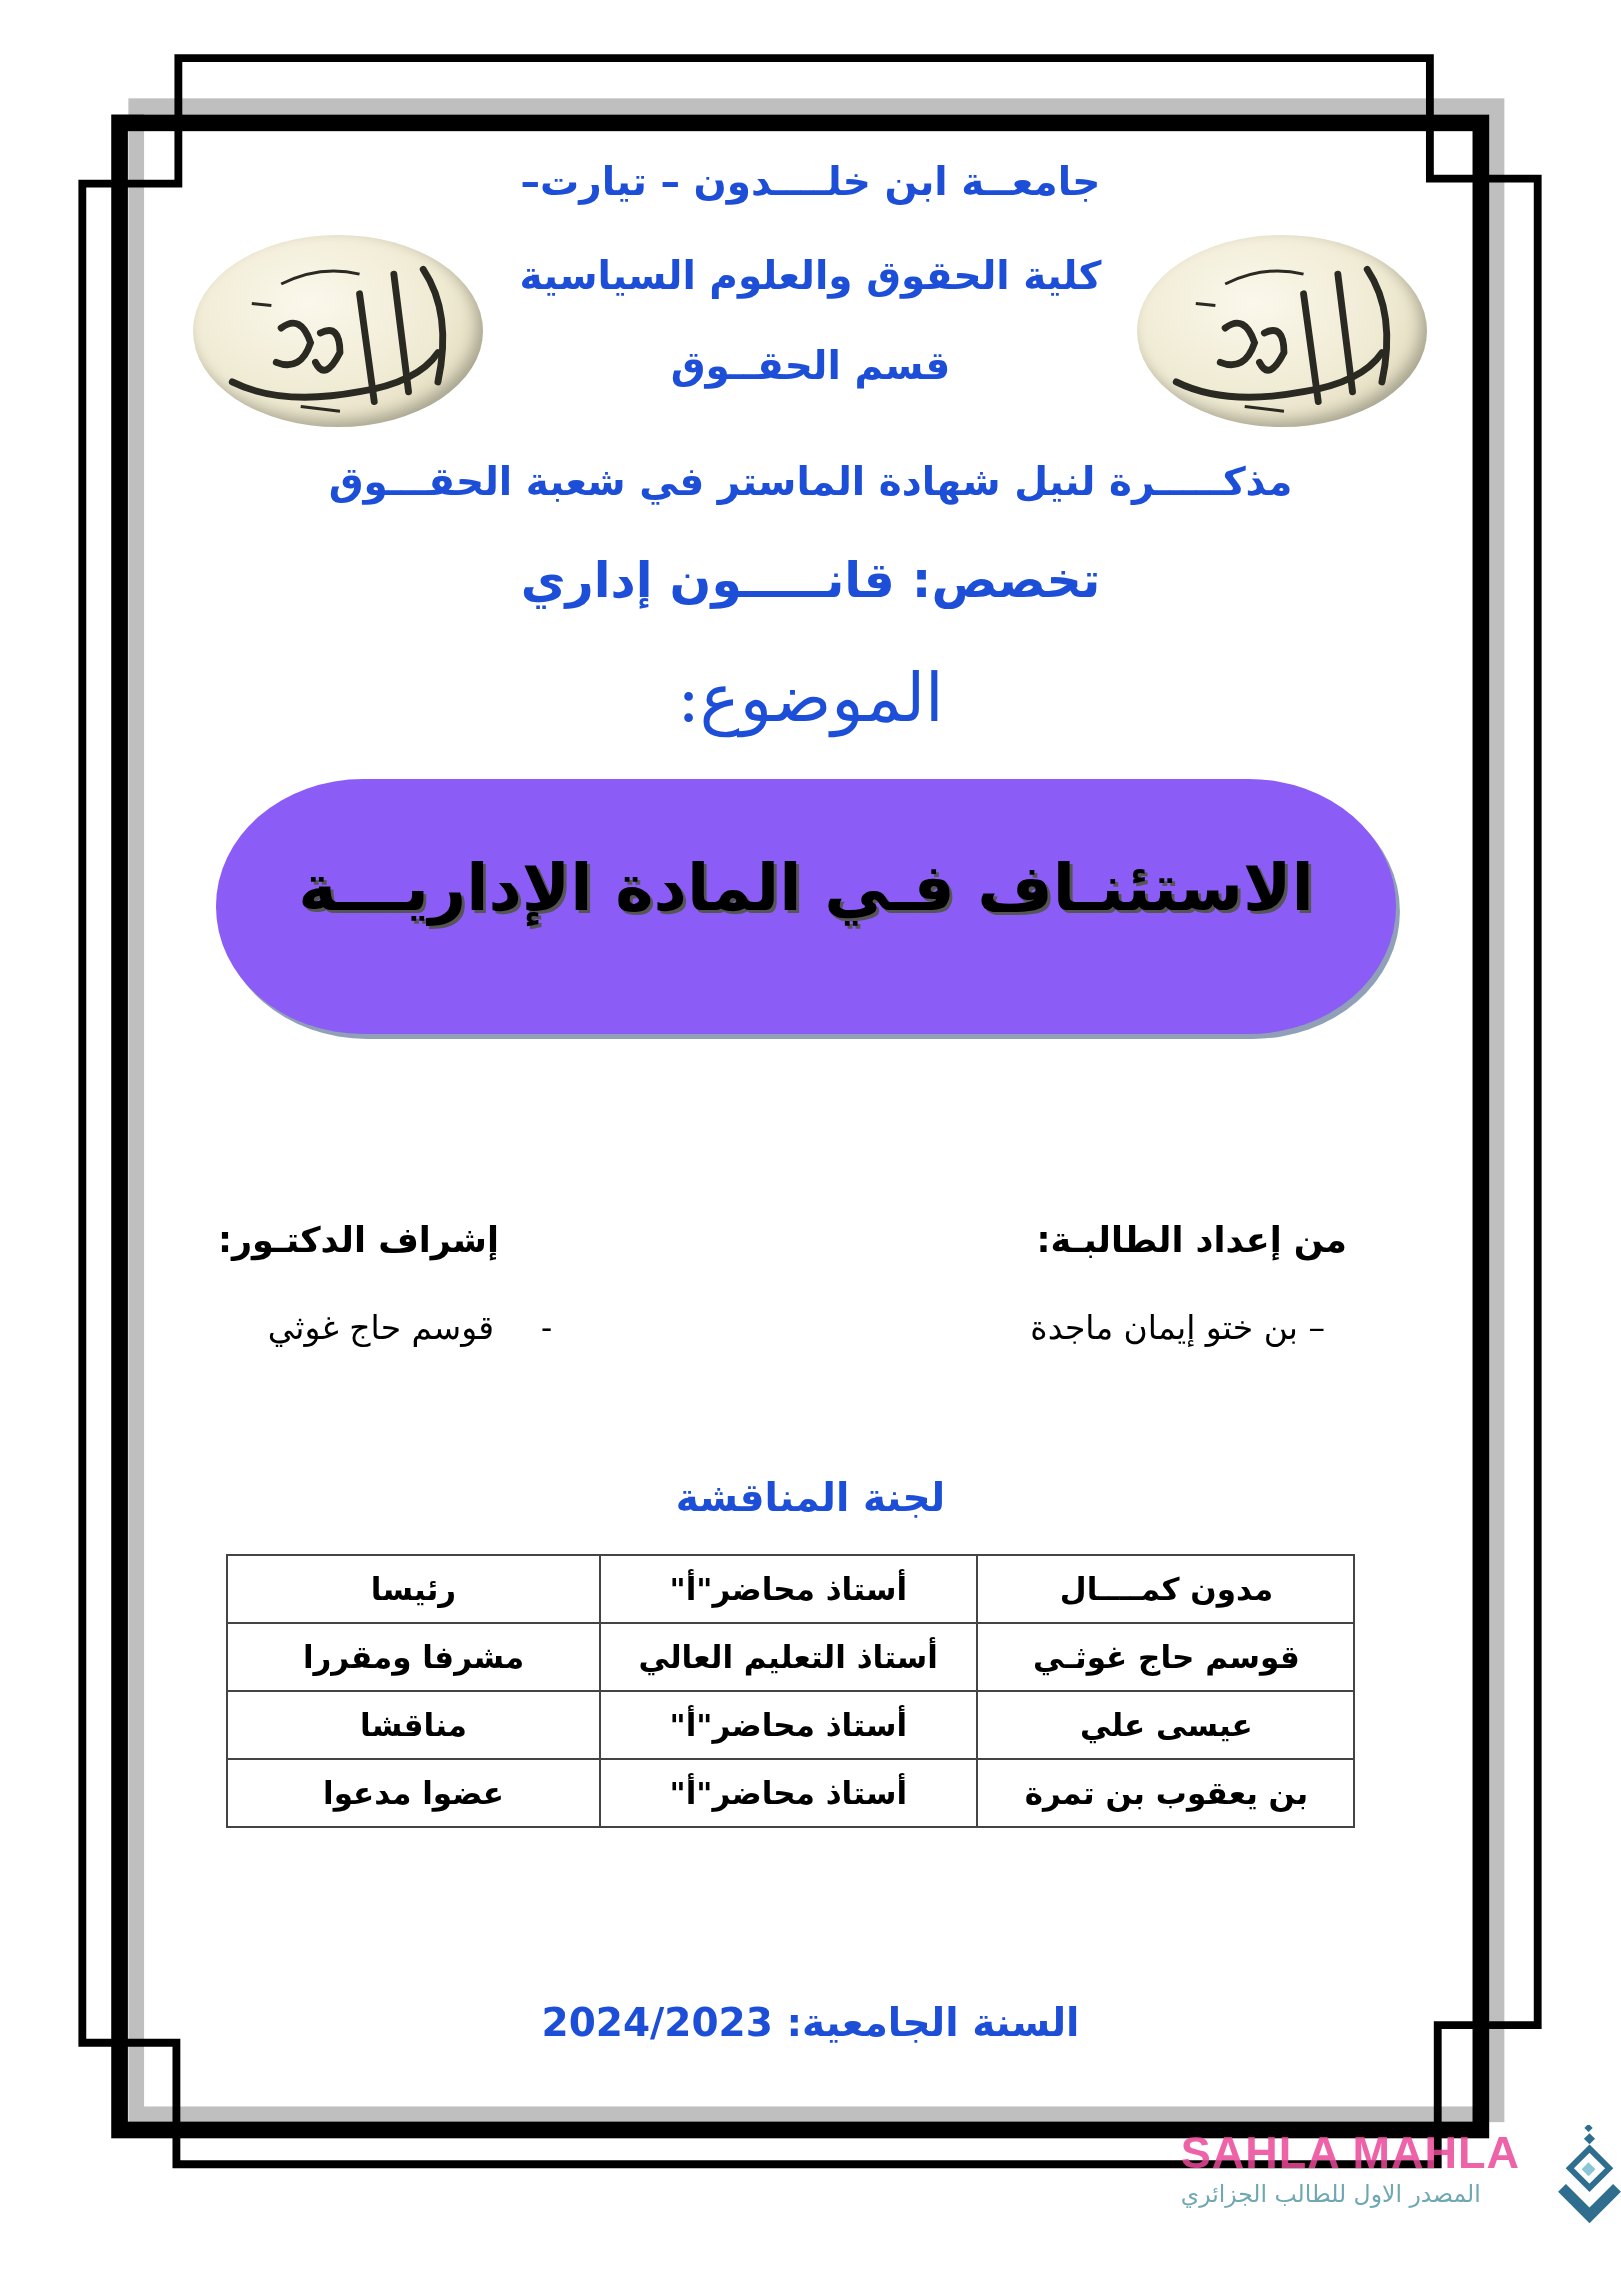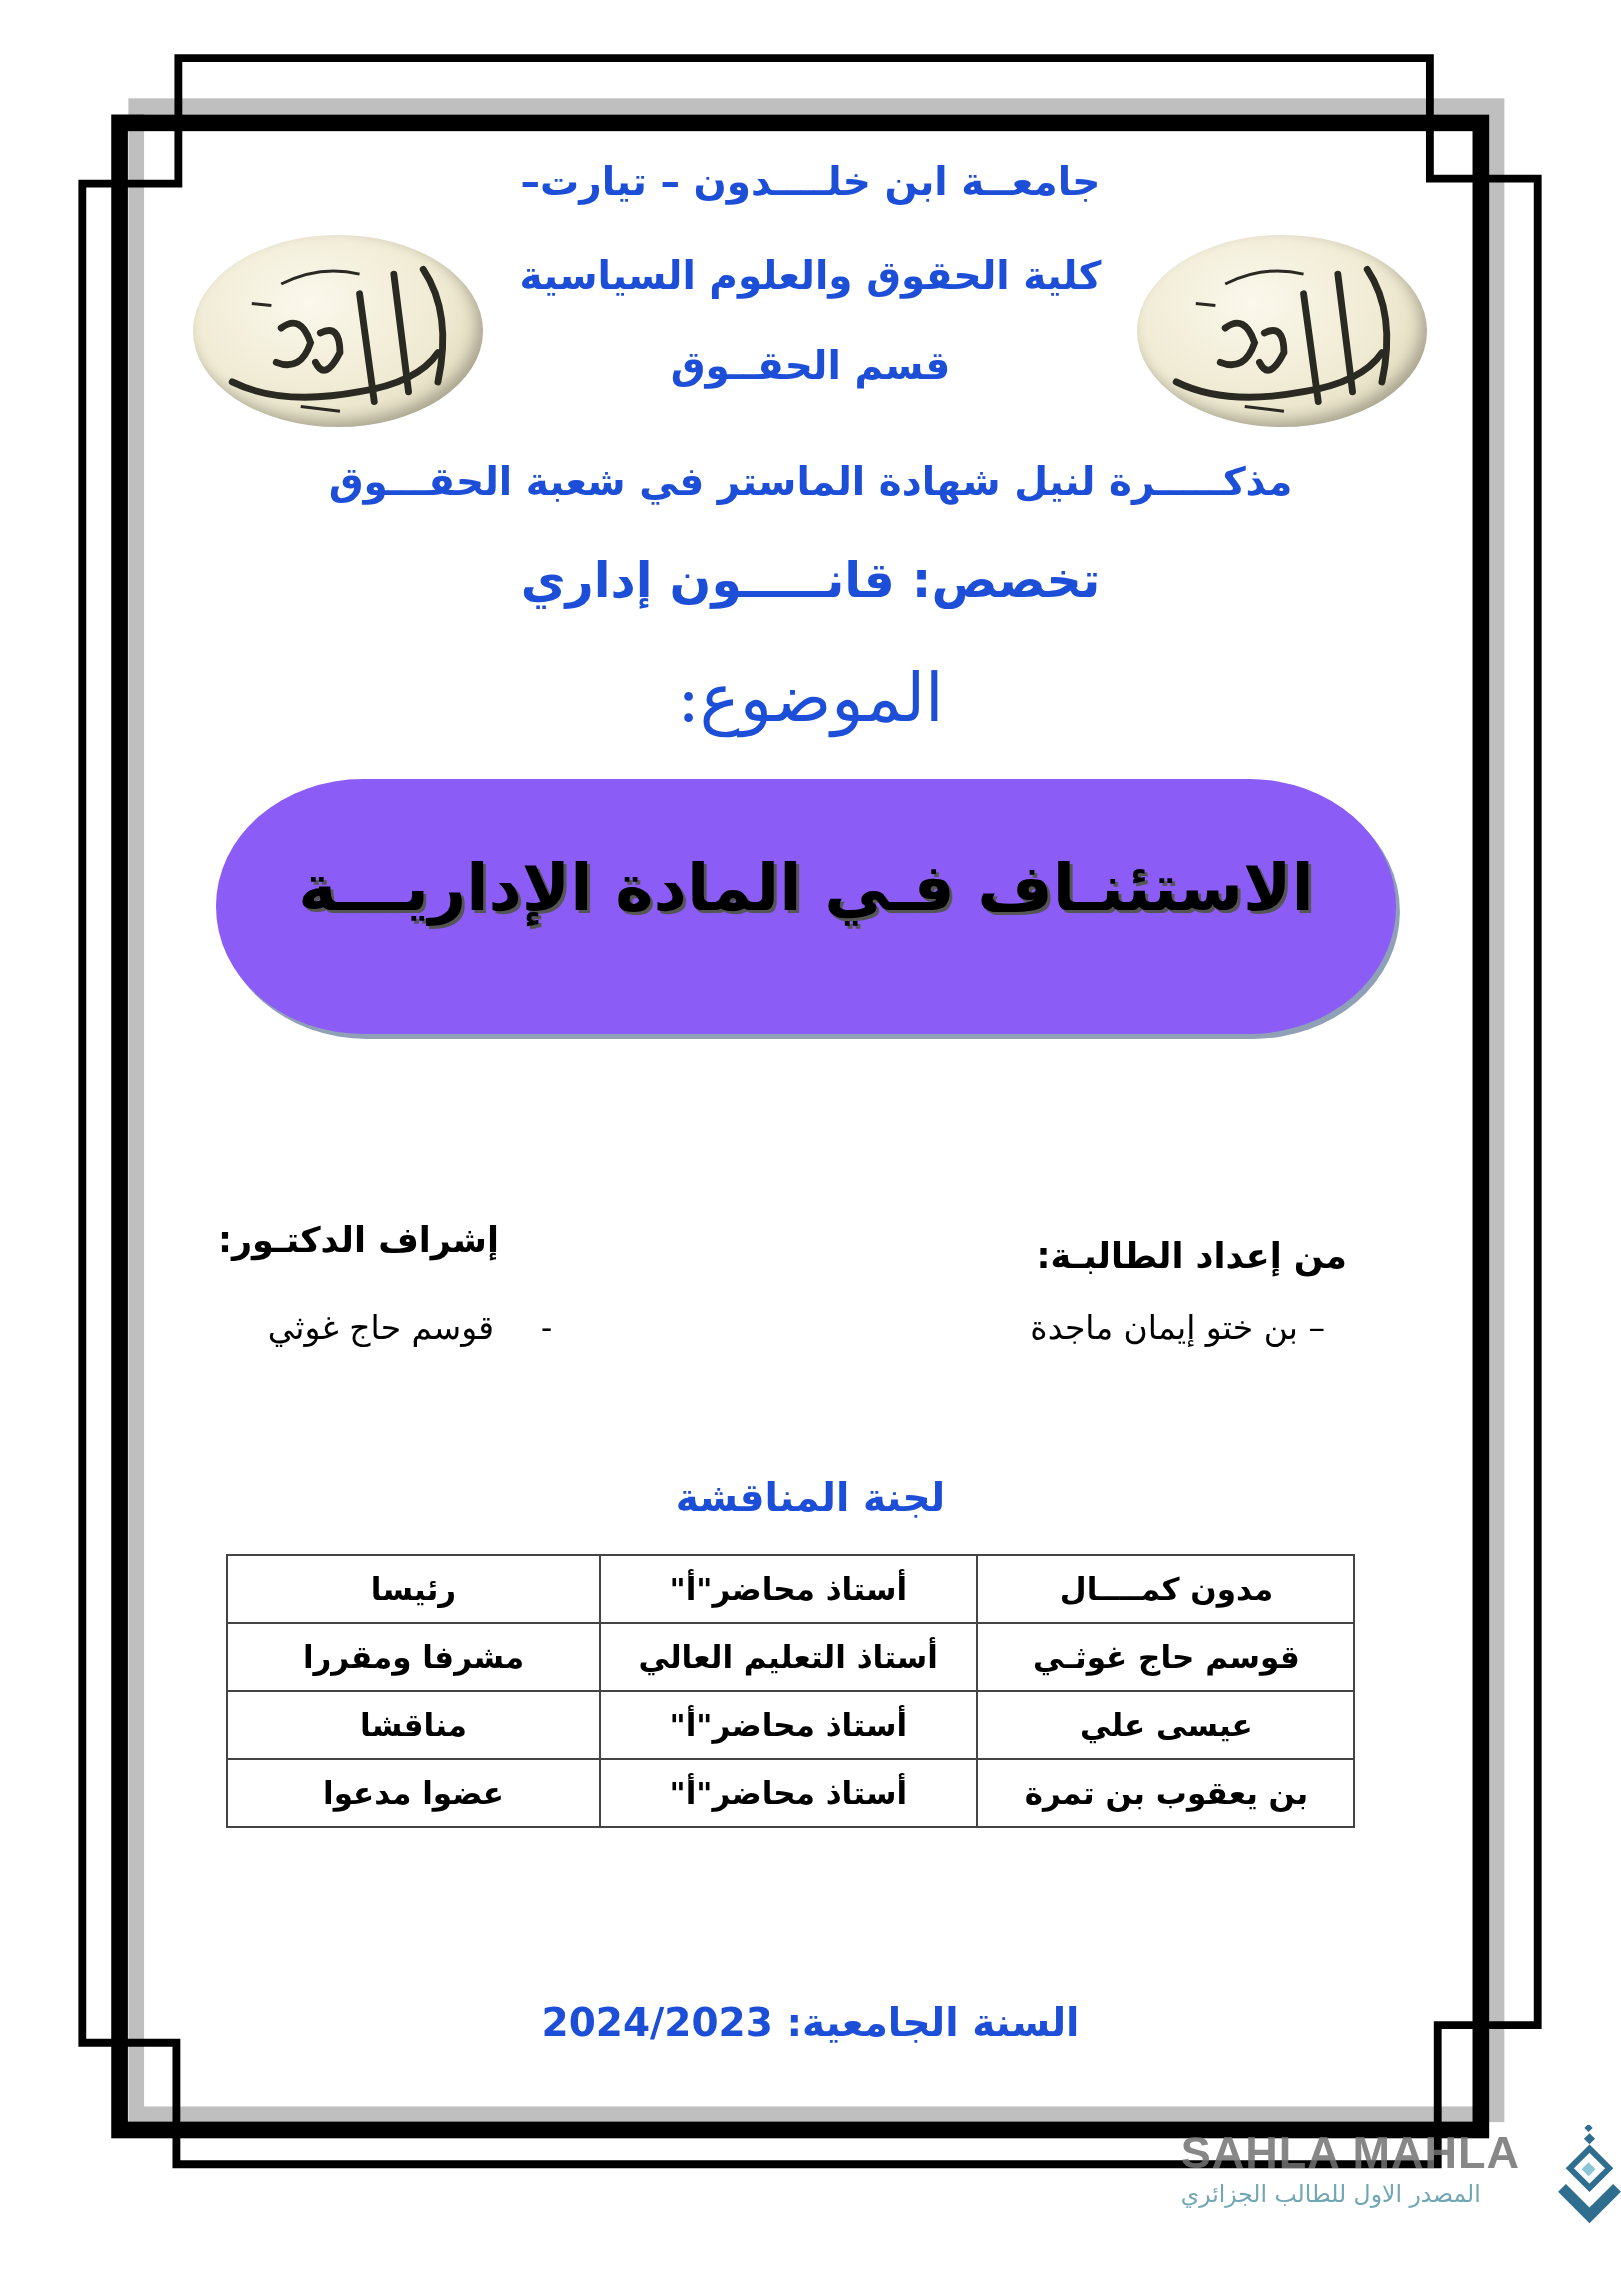--- a/index.html
+++ b/index.html
@@ -30,21 +30,21 @@
   table.jury { position: absolute; left: 226px; top: 1554px; width: 1129px; border-collapse: collapse;
                direction: rtl; }
   table.jury td { border: 2px solid #444; height: 66px; font-size: 31px; font-weight: bold;
                   padding: 0 13.7px; text-align: center; vertical-align: middle; white-space: nowrap; }
   table.jury td.c-name { width: 347px; padding-left: 16px; }
   table.jury td.c-rank { width: 348px; }
   table.jury td.c-role { width: 346px; }
   .year-line { top: 2000px; font-size: 39px; font-family: "DejaVu Sans", sans-serif; }
   .watermark { position: absolute; left: 1171px; top: 2127px; width: 450px; height: 108px; }
   .wm-title { position: absolute; left: 9.8px; top: 0; font-family: "Liberation Sans", sans-serif; font-weight: bold;
-              font-size: 45px; color: #737373; opacity: 0.85; letter-spacing: 1px; white-space: nowrap; }
+              font-size: 45px; color: #ec4899; opacity: 0.85; letter-spacing: 1px; white-space: nowrap; }
   .wm-sub { position: absolute; left: 9.8px; top: 53px; font-size: 23.5px; color: #6FA7B3; direction: rtl; white-space: nowrap; }
 </style>
 </head>
 <body>
 
 <svg class="frame-svg" width="1621" height="2293" viewBox="0 0 1654 2339">
 
   <rect x="139" y="108" width="1388" height="2049" fill="none" stroke="#BFBFBF" stroke-width="16"></rect>
 
   <rect x="122" y="125" width="1389" height="2048" fill="none" stroke="#000" stroke-width="17"></rect>
@@ -92,21 +92,21 @@
 <div class="center-line dept-line">قسم الحقــوق</div>
 
 <div class="center-line memo-line">مذكـــــرة لنيل شهادة الماستر في شعبة الحقـــوق</div>
 <div class="center-line spec-line">تخصص: قانـــــون إداري</div>
 <div class="center-line subject-label">الموضوع:</div>
 
 <div class="pill">
   <div class="pill-title">الاستئنـاف فـي المادة الإداريـــة</div>
 </div>
 
-<div class="label-bold" style="right:274px; top:1220px;margin-top:16px;">من إعداد الطالبـة:</div>
+<div class="label-bold" style="right:274px; top:1220px;">من إعداد الطالبـة:</div>
 <div class="name-text" style="right:296px; top:1308px;">– بن ختو إيمان ماجدة</div>
 
 <div class="label-bold" style="right:1122px; top:1220px;">إشراف الدكتـور:</div>
 <div class="name-text" style="left:541px; top:1308px;">-</div>
 <div class="name-text" style="right:1127px; top:1308px;">قوسم حاج غوثي</div>
 
 <div class="center-line committee-title">لجنة المناقشة</div>
 
 <table class="jury">
   <tbody>

